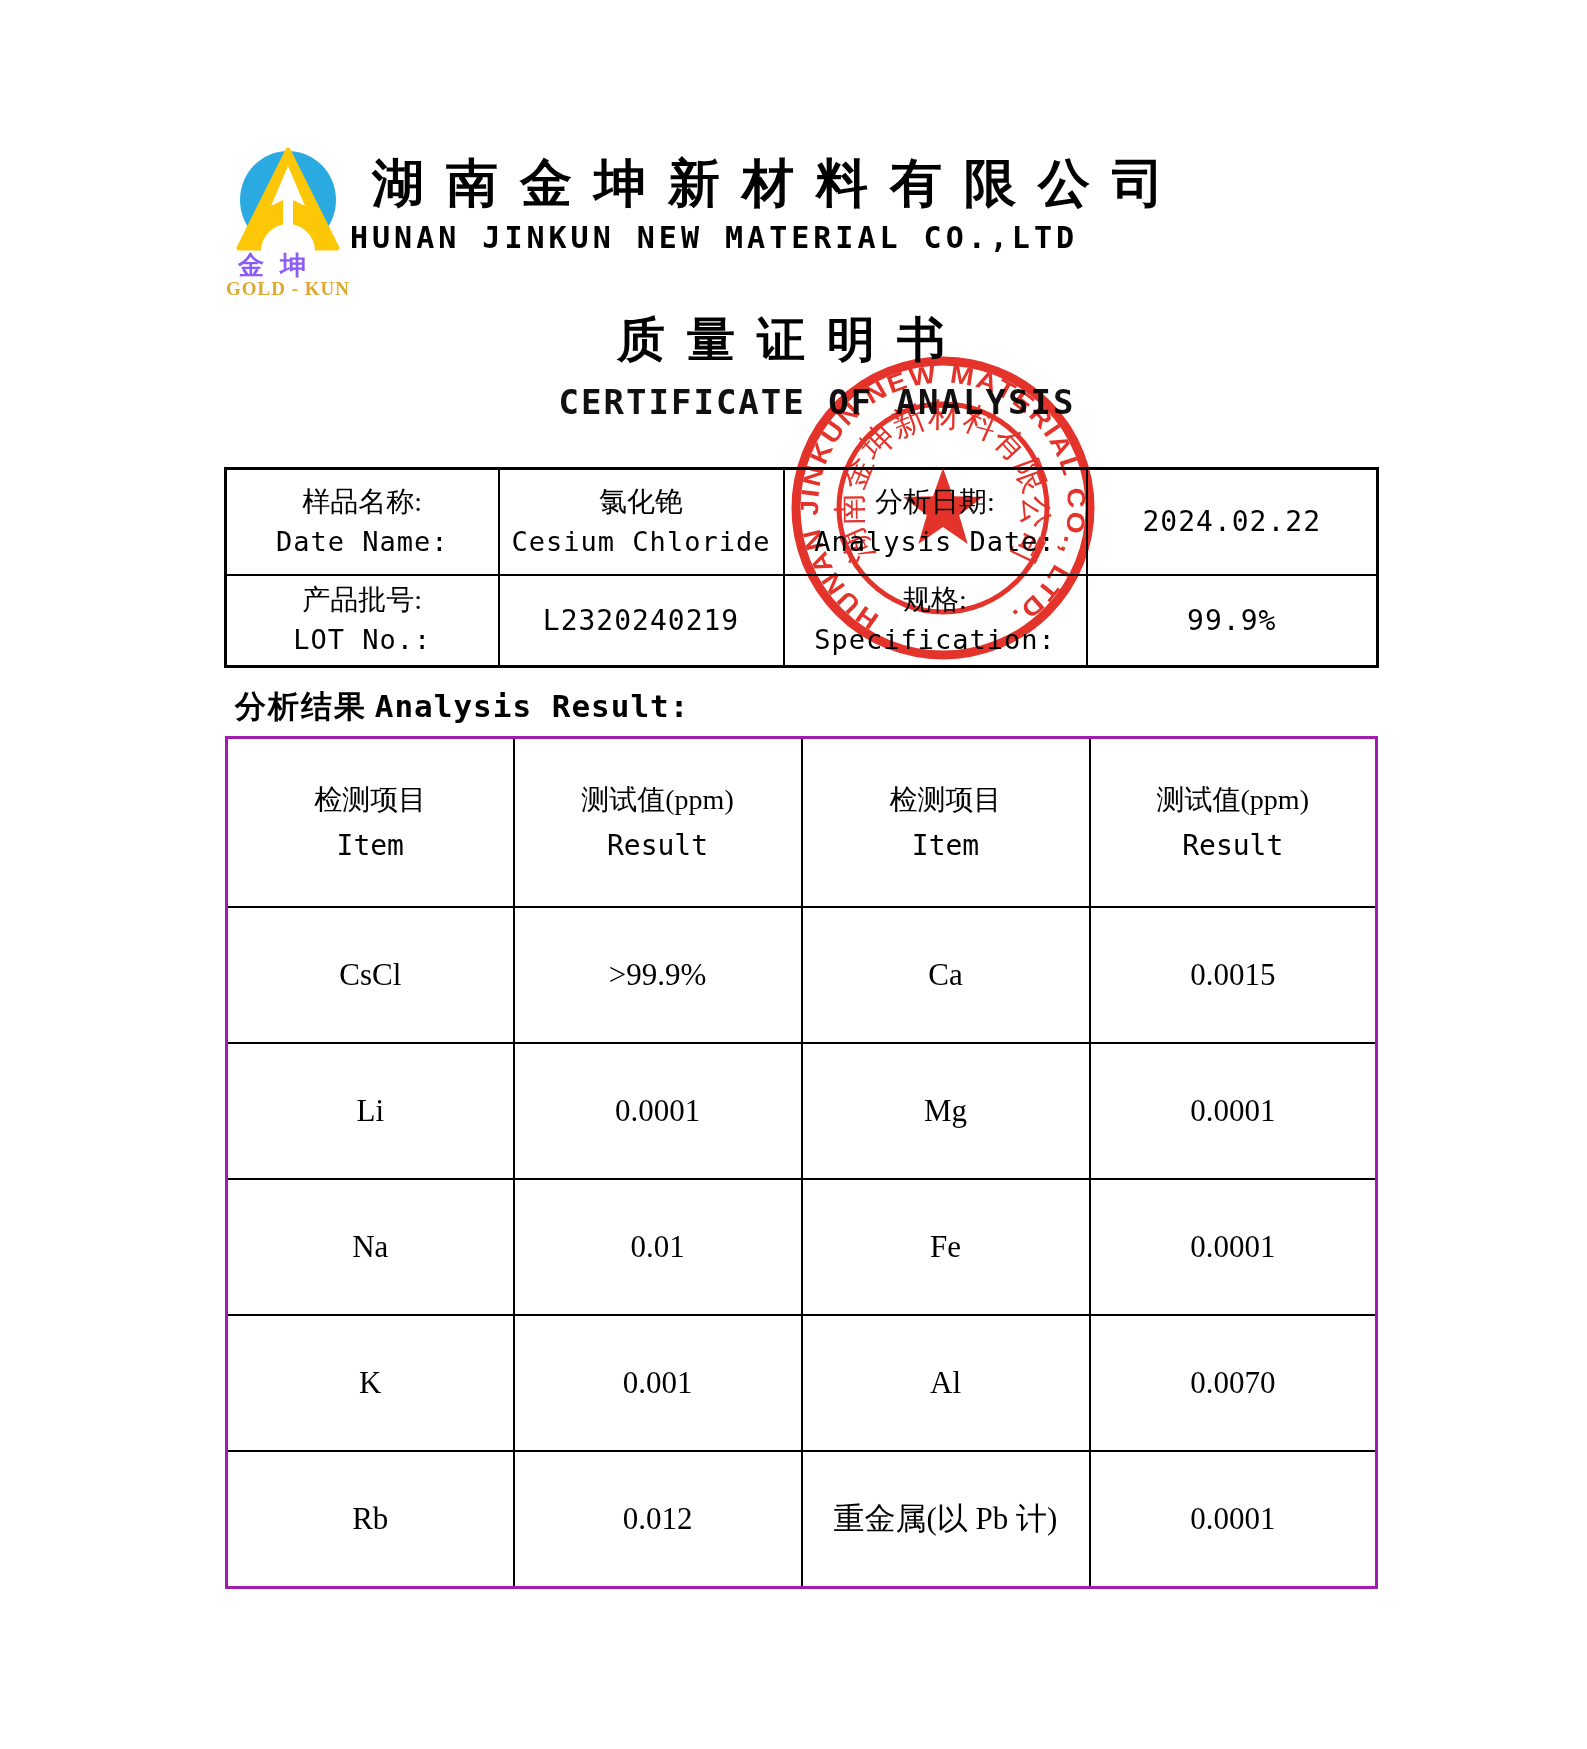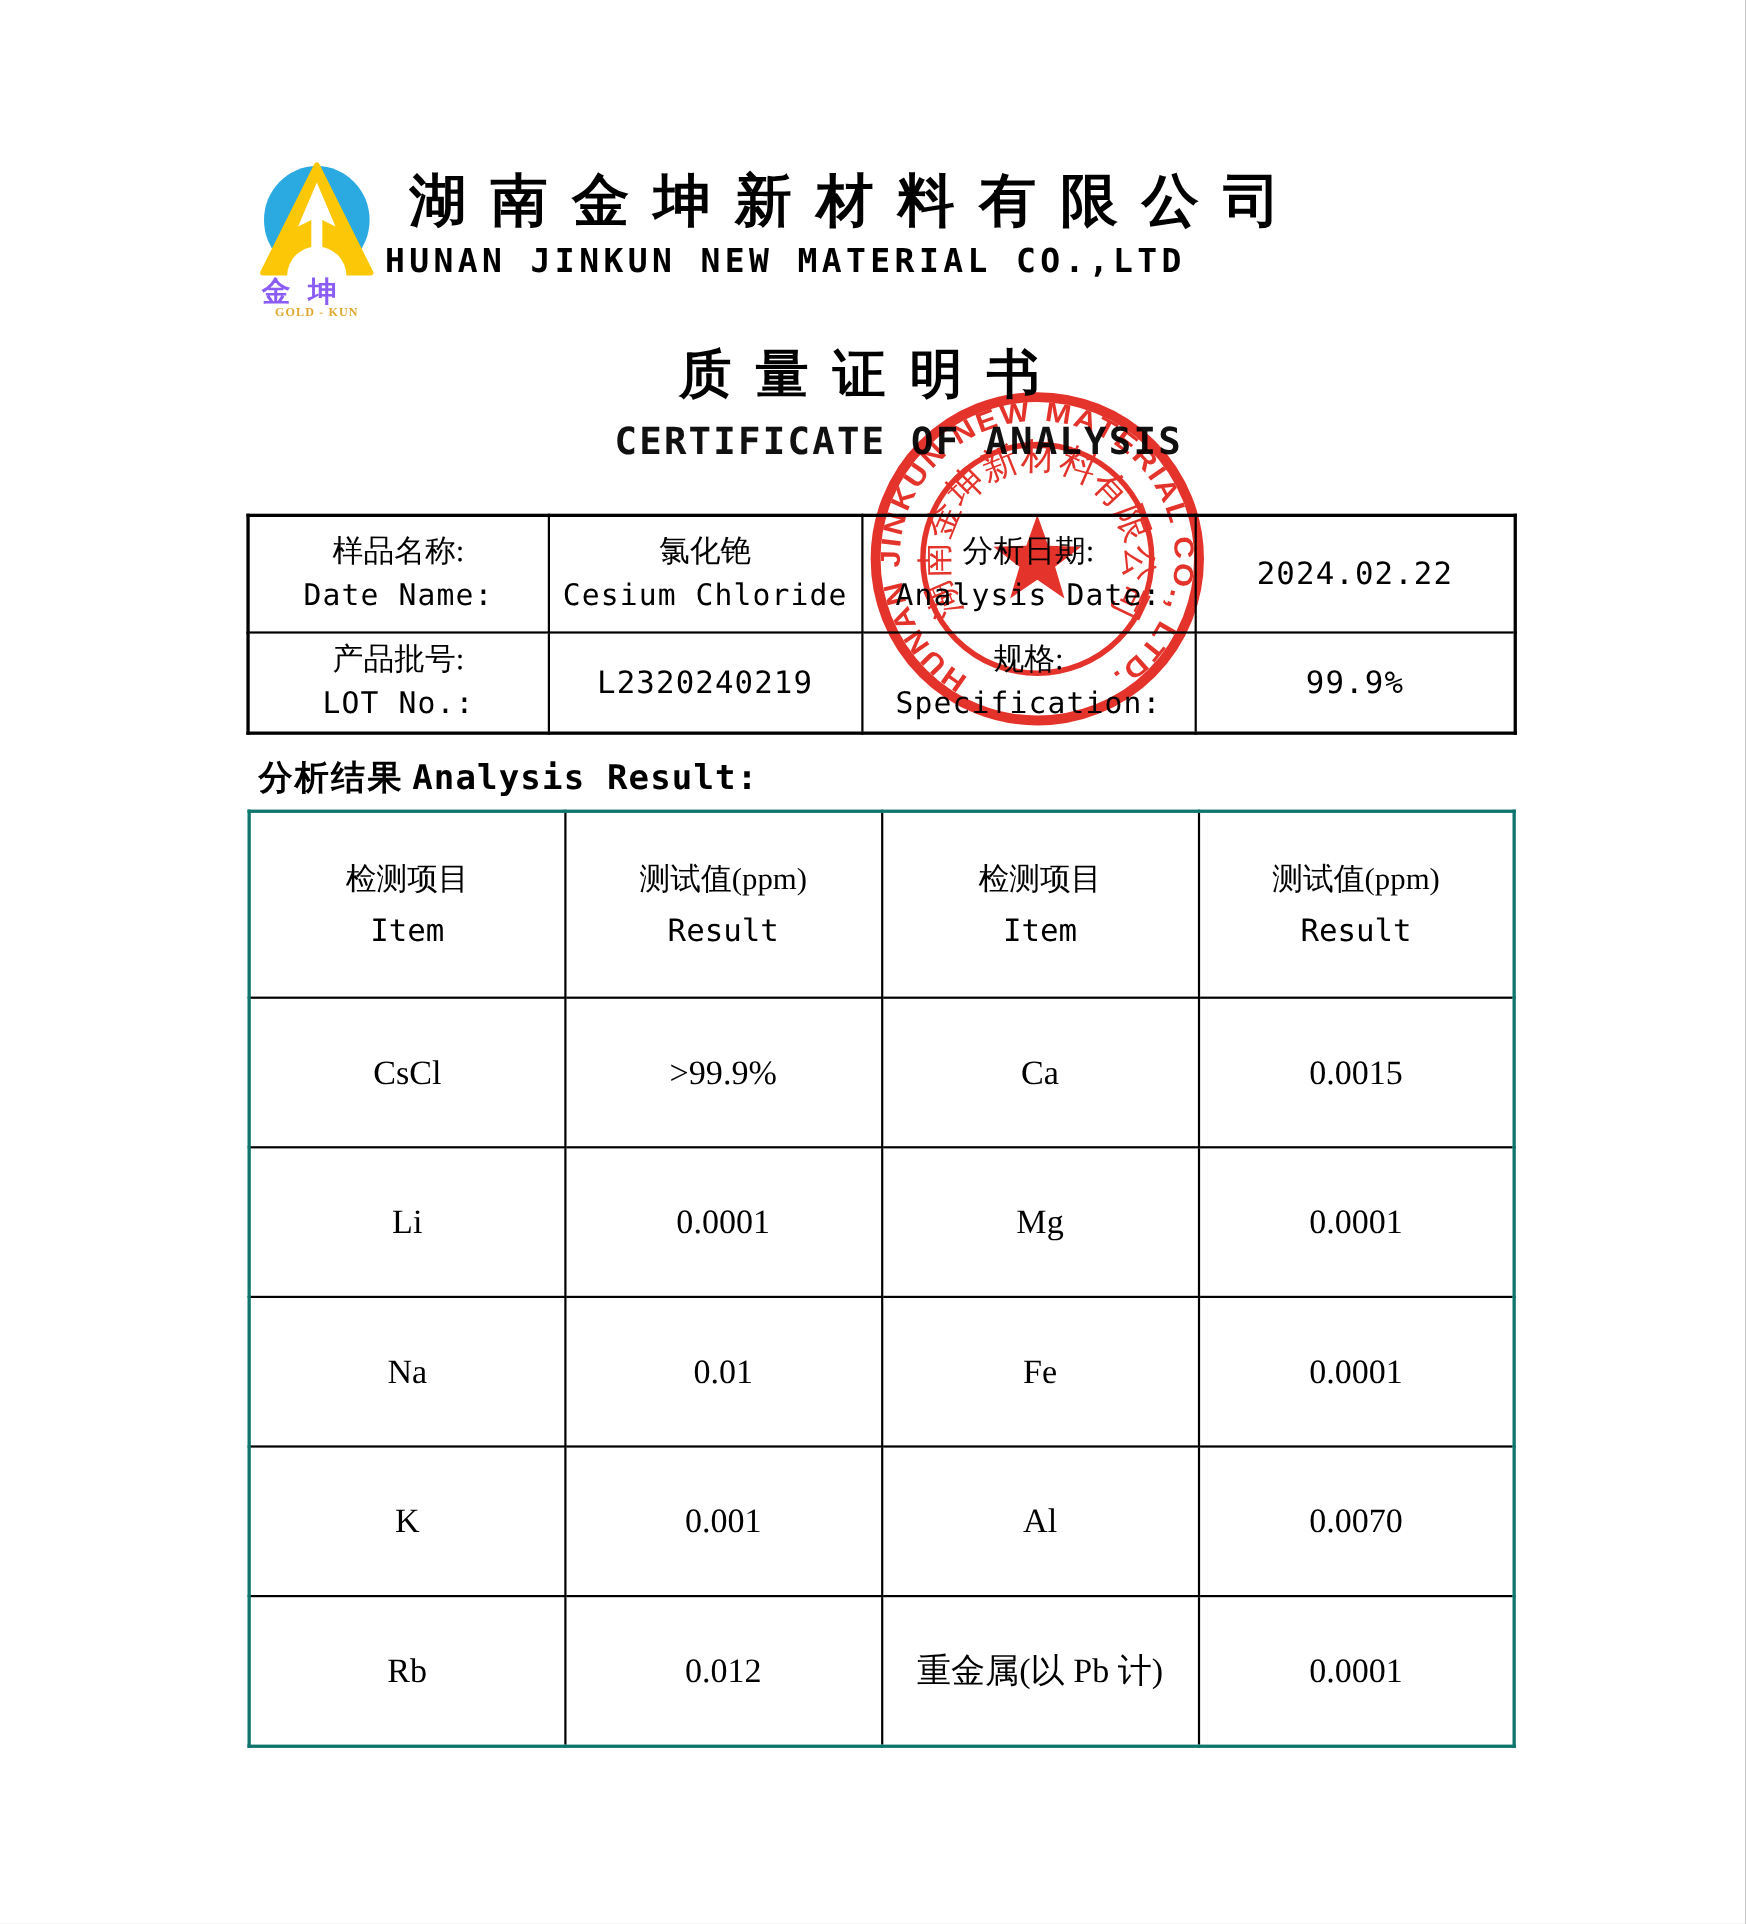--- a/index.html
+++ b/index.html
@@ -15,21 +15,21 @@
 
   
   .logo-cn{
     left:206px;top:248px;width:132px;
     text-align:center;font-size:26px;font-weight:bold;
     color:#8b5cf6;letter-spacing:16px;padding-left:16px;box-sizing:border-box;
     font-family:"Liberation Serif", serif;
   }
   .logo-en{
     left:222px;top:278px;width:132px;
-    text-align:center;font-size:11px;font-weight:bold;
+    text-align:center;font-size:19px;font-weight:bold;
     color:#DFA92F;letter-spacing:1px;
     font-family:"Liberation Serif", serif;
   }
   .company-cn{
     left:372px;top:152px;width:900px;
     font-size:52px;font-weight:bold;letter-spacing:22px;
     white-space:nowrap;line-height:64px;
     font-family:"Liberation Serif", serif;
   }
   .company-en{
@@ -60,21 +60,21 @@
   .cell-2line .l-en{font-size:27px;font-family:"DejaVu Sans Mono", monospace;letter-spacing:1px;}
   .cell-val{font-size:29px;font-family:"DejaVu Sans Mono", monospace;letter-spacing:1px;}
 
   .section-title{
     left:235px;top:686px;font-size:31px;font-weight:bold;white-space:nowrap;
   }
   .section-title .cnpart{letter-spacing:2px;font-family:"Liberation Serif", serif;}
   .section-title .enpart{font-family:"DejaVu Sans Mono", monospace;letter-spacing:1px;}
 
   .result-table{left:225px;top:736px;}
-  .result-table table{width:1150px;border:3px solid #0f766e;}
+  .result-table table{width:1150px;border:3px solid #a21caf;}
   .result-table .hrow td{height:167px;}
   .result-table .drow td{height:134px;}
   .hcell div{line-height:46px;}
   .hcell .h-cn{font-size:28px;}
   .hcell .h-en{font-size:28px;font-family:"DejaVu Sans Mono", monospace;}
   .dcell{font-size:31px;font-family:"Liberation Serif", serif;}
 
   
   .stamp{
     left:0;top:0;width:1587px;height:1749px;

